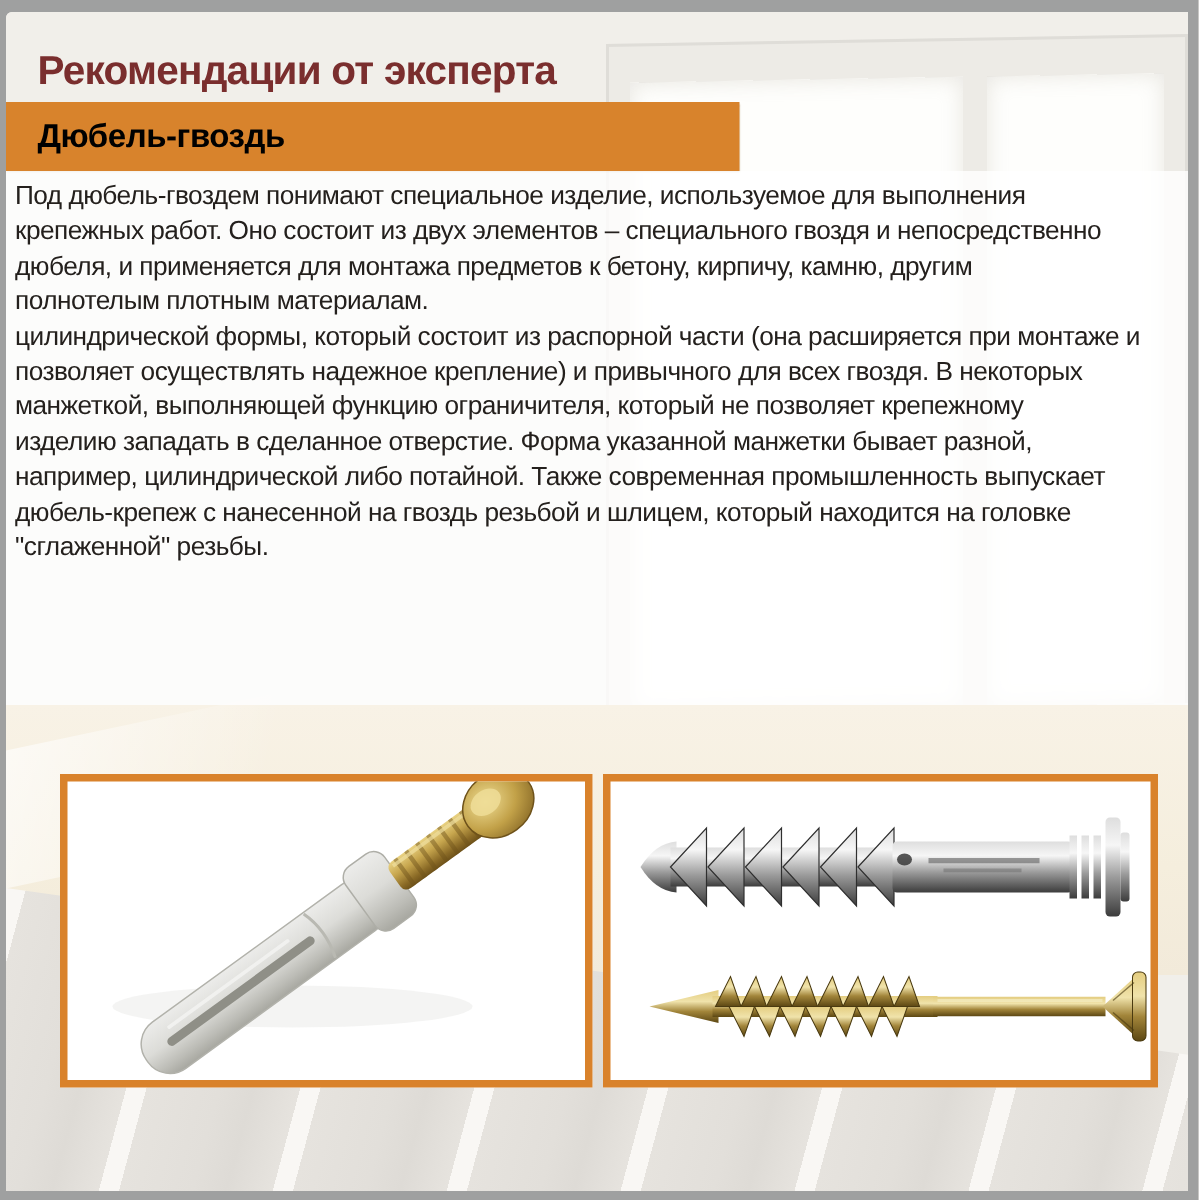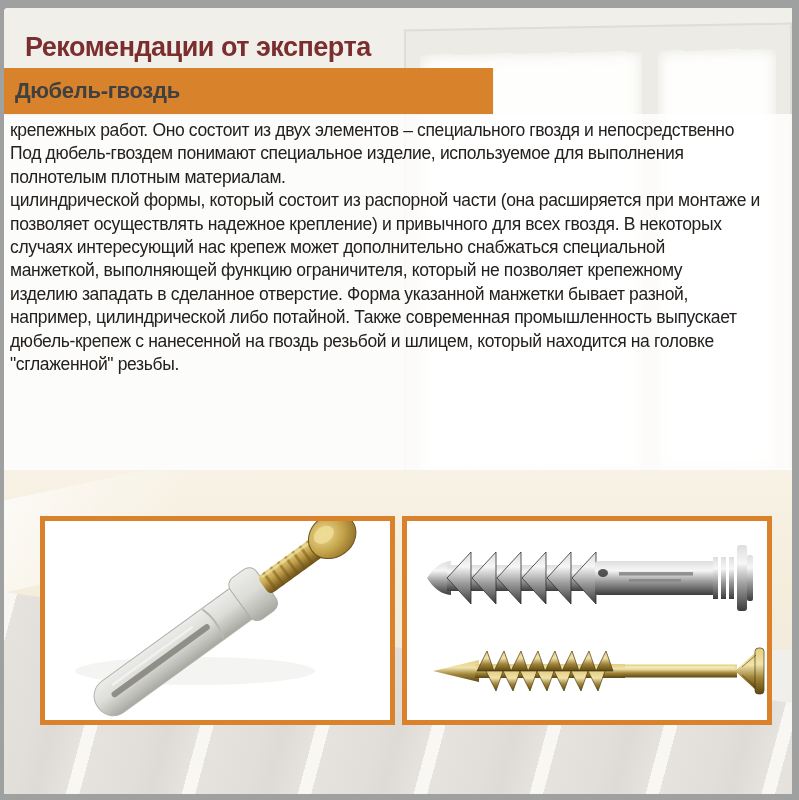--- a/index.html
+++ b/index.html
@@ -46,21 +46,21 @@
     position:absolute;left:21px;top:24px;
     font-size:27px;font-weight:bold;letter-spacing:-0.5px;
     color:#7a2e2e;
   }
   .section-bar{
     position:absolute;left:0;top:60px;width:489px;height:46px;
     background:#d8832c;display:flex;align-items:center;
     box-shadow:0 1px 1px rgba(120,70,10,.25);
   }
   .section-bar span{
-    padding-left:11px;color:#404040;font-size:22px;font-weight:bold;letter-spacing:-0.3px;
+    padding-left:21px;color:#000000;font-size:22px;font-weight:bold;letter-spacing:-0.3px;
   }
   
   .article{
     position:absolute;left:0;top:106px;width:788px;height:356px;
     background:rgba(255,255,255,0.80);
     padding:5px 6px 0 6px;box-sizing:border-box;overflow:hidden;
   }
   .article-line{
     white-space:nowrap;
     font-size:17.5px;line-height:23.4px;letter-spacing:-0.35px;
@@ -88,26 +88,26 @@
   <div class="table-band"></div>
   <div class="table-sheen"></div>
   <div class="floor"></div>
 
   <div class="page-title">Рекомендации от эксперта</div>
   <div class="section-bar">
     <span>Дюбель-гвоздь</span>
   </div>
 
   <div class="article">
+      <div class="article-line">Под дюбель-гвоздем понимают специальное изделие, используемое для выполнения</div>
       <div class="article-line">крепежных работ. Оно состоит из двух элементов – специального гвоздя и непосредственно</div>
-      <div class="article-line">Под дюбель-гвоздем понимают специальное изделие, используемое для выполнения</div>
+      <div class="article-line">дюбеля, и применяется для монтажа предметов к бетону, кирпичу, камню, другим</div>
       <div class="article-line">полнотелым плотным материалам.</div>
       <div class="article-line">цилиндрической формы, который состоит из распорной части (она расширяется при монтаже и</div>
       <div class="article-line">позволяет осуществлять надежное крепление) и привычного для всех гвоздя. В некоторых</div>
-      <div class="article-line">случаях интересующий нас крепеж может дополнительно снабжаться специальной</div>
       <div class="article-line">манжеткой, выполняющей функцию ограничителя, который не позволяет крепежному</div>
       <div class="article-line">изделию западать в сделанное отверстие. Форма указанной манжетки бывает разной,</div>
       <div class="article-line">например, цилиндрической либо потайной. Также современная промышленность выпускает</div>
       <div class="article-line">дюбель-крепеж с нанесенной на гвоздь резьбой и шлицем, который находится на головке</div>
       <div class="article-line">"сглаженной" резьбы.</div>
     </div>
 
   <div class="photo left">
     <svg width="345" height="199" viewBox="0 0 345 199">
       <defs>

